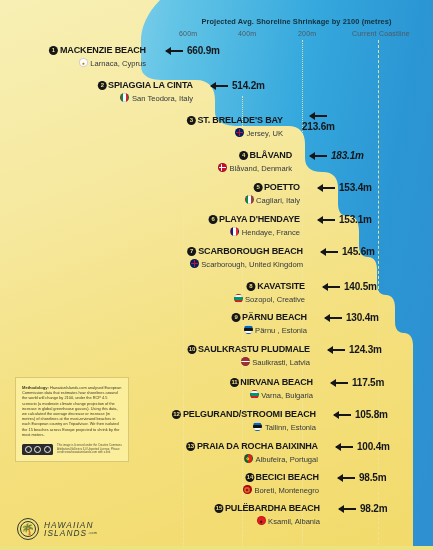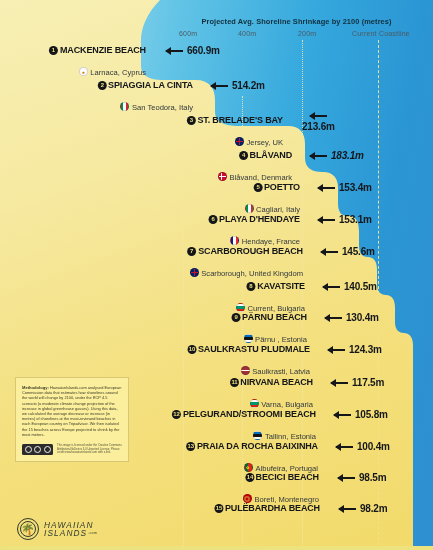--- a/index.html
+++ b/index.html
@@ -82,21 +82,21 @@
     text-align: center;
     vertical-align: 1px;
     margin-right: 2px;
     font-family: "Liberation Sans", sans-serif;
     transform: scaleX(1.06);
   }
   .entry-sub {
     font-size: 7.6px;
     color: #32383d;
     line-height: 10px;
-    margin-top: 12px;
+    margin-top: 3px;
     white-space: nowrap;
   }
   .flag {
     display: inline-block;
     width: 9px; height: 9px;
     border-radius: 50%;
     vertical-align: -1.5px;
     margin-right: 2.5px;
     overflow: hidden;
     position: relative;
@@ -324,21 +324,21 @@
       <div class="entry" style="top: 245px; left: 0px; width: 303px;">
         <div class="entry-title"><span class="rank">7</span><span>SCARBOROUGH BEACH</span></div>
         <div class="entry-sub"><span class="flag" style="background:#012169;"><span style="position:absolute;inset:0;background:linear-gradient(90deg,transparent 40%,#fff 40% 60%,transparent 60%),linear-gradient(180deg,transparent 40%,#fff 40% 60%,transparent 60%);"></span><span style="position:absolute;inset:0;background:linear-gradient(90deg,transparent 44%,#c8102e 44% 56%,transparent 56%),linear-gradient(180deg,transparent 44%,#c8102e 44% 56%,transparent 56%);"></span></span><span>Scarborough, United Kingdom</span></div>
       </div>
       <div class="value-wrap" style="left: 321px; top: 246px;">
         <span class="arrow"></span>
         <span class="value">145.6m</span>
       </div>
       <div class="entry" style="top: 280px; left: 0px; width: 305px;">
         <div class="entry-title"><span class="rank">8</span><span>KAVATSITE</span></div>
-        <div class="entry-sub"><span class="flag" style="background:linear-gradient(180deg,#fff 0 33.3%,#00966e 33.3% 66.6%,#d62612 66.6%);"></span><span>Current, Bulgaria</span></div>
+        <div class="entry-sub"><span class="flag" style="background:linear-gradient(180deg,#fff 0 33.3%,#00966e 33.3% 66.6%,#d62612 66.6%);"></span><span>Sozopol, Creative</span></div>
       </div>
       <div class="value-wrap" style="left: 323px; top: 281px;">
         <span class="arrow"></span>
         <span class="value">140.5m</span>
       </div>
       <div class="entry" style="top: 311px; left: 0px; width: 307px;">
         <div class="entry-title"><span class="rank">9</span><span>PÄRNU BEACH</span></div>
         <div class="entry-sub"><span class="flag" style="background:linear-gradient(180deg,#0072ce 0 33.3%,#111 33.3% 66.6%,#fff 66.6%);"></span><span>Pärnu , Estonia</span></div>
       </div>
       <div class="value-wrap" style="left: 325px; top: 312px;">
@@ -380,20 +380,21 @@
       <div class="entry" style="top: 471px; left: 0px; width: 319px;">
         <div class="entry-title"><span class="rank">14</span><span>BECICI BEACH</span></div>
         <div class="entry-sub"><span class="flag" style="background:#c40308;"><span style="position:absolute;left:50%;top:50%;transform:translate(-50%,-50%);width:5px;height:5px;border:1px solid #d6b14a;border-radius:1px;"></span></span><span>Boreti, Montenegro</span></div>
       </div>
       <div class="value-wrap" style="left: 338px; top: 472px;">
         <span class="arrow"></span>
         <span class="value">98.5m</span>
       </div>
       <div class="entry" style="top: 502px; left: 0px; width: 320px;">
         <div class="entry-title"><span class="rank">15</span><span>PULËBARDHA BEACH</span></div>
+        <div class="entry-sub"><span class="flag" style="background:#e41e20;"><span style="position:absolute;left:50%;top:50%;transform:translate(-50%,-50%);font-size:5px;color:#111;line-height:5px;">●</span></span><span>Ksamil, Albania</span></div>
       </div>
       <div class="value-wrap" style="left: 339px; top: 503px;">
         <span class="arrow"></span>
         <span class="value">98.2m</span>
       </div>
     </div>
 
   <div id="methodology">
     <div id="method-text">
       <b>Methodology:</b><span> HawaiianIslands.com analysed European Commission data that estimates how shorelines around the world will change by 2100, under the RCP 4.5 scenario (a moderate climate change projection of the increase in global greenhouse gasses). Using this data, we calculated the average decrease or increase (in metres) of shorelines at the most-reviewed beaches in each European country on Tripadvisor. We then isolated the 15 beaches across Europe projected to shrink by the most meters.</span>

